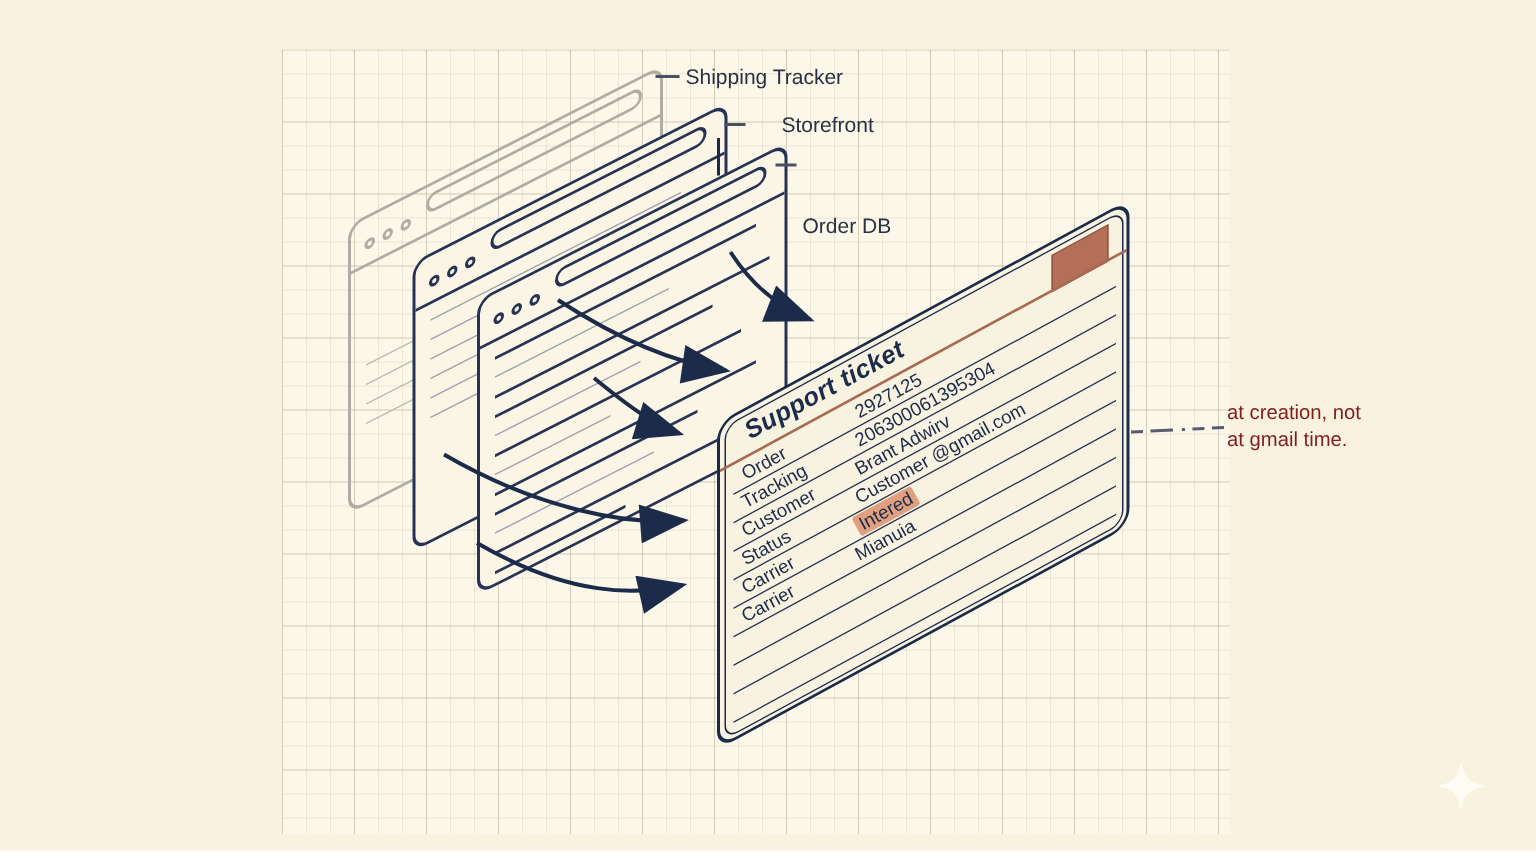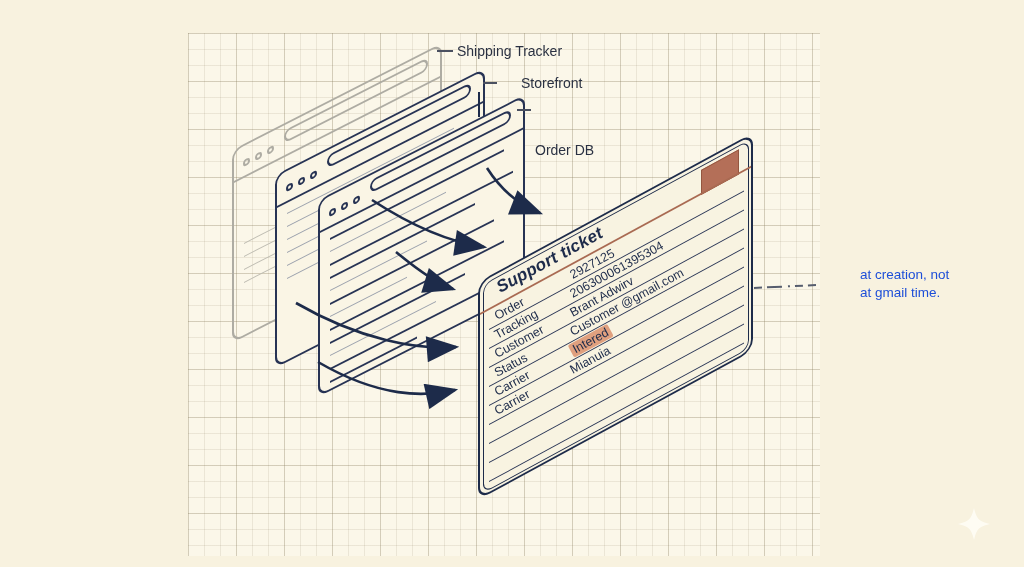--- a/index.html
+++ b/index.html
@@ -67,21 +67,21 @@
   }
   .trow{position:absolute;left:9px;right:7px;height:19px;border-bottom:1.6px solid #273354;}
   .trow .txt{
     position:absolute;left:3px;top:2px;font-size:12.5px;color:#1d2b4a;white-space:nowrap;
     transform:skewY(28.5deg) rotate(-28.5deg);transform-origin:0 0;font-weight:500;
   }
   .trow .lab{display:inline-block;width:86px;}
   .hl{background:#e0a07f;padding:0 3px;border-radius:2px;}
 
   
-  .note{position:absolute;left:860px;top:266px;font-size:13.5px;line-height:1.35;color:#1d4ed8;z-index:5;}
+  .note{position:absolute;left:818px;top:266px;font-size:13.5px;line-height:1.35;color:#7f1d1d;z-index:5;}
 
   
   svg.overlay{position:absolute;left:0;top:0;z-index:5;pointer-events:none;}
 </style>
 </head>
 <body>
 
 <div class="grid"></div>
 
 <div class="window" id="win-shipping">

